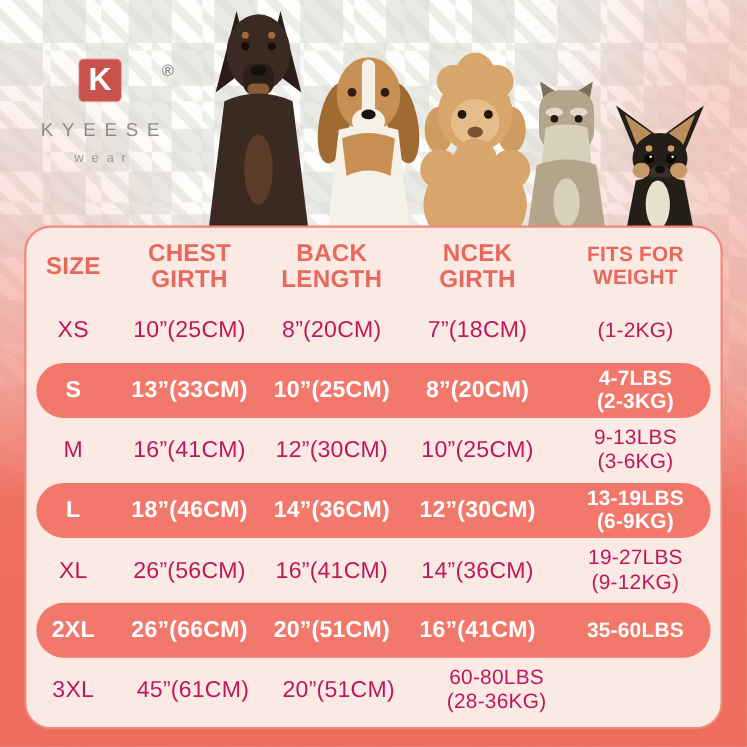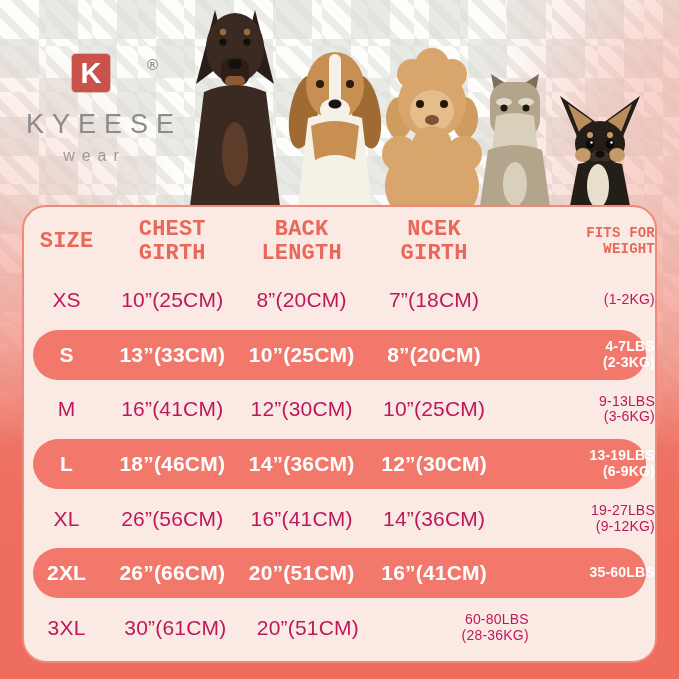--- a/index.html
+++ b/index.html
@@ -18,37 +18,37 @@
       radial-gradient(circle at -4% 36%, rgba(243,160,148,.45), rgba(243,160,148,0) 26%),
       linear-gradient(to bottom, rgba(238,109,94,0) 29%, rgba(242,139,124,.62) 47%,
                       rgba(238,109,94,.97) 66%, #ee6d5e 80%);}
   
   .logo{position:absolute;left:18px;top:54px;width:146px;text-align:center;z-index:2;}
   .k-row{position:relative;height:44px;}
   .ksq{display:inline-block;width:38px;height:38px;background:#c9524a;color:#fff;
        font-weight:bold;font-size:29px;line-height:38px;border-radius:4px;
        box-shadow:0 0 0 1px rgba(201,82,74,.35);}
   .reg{position:absolute;right:6px;top:2px;color:#8e8e8e;font-size:15px;font-weight:bold;}
-  .bname{margin-top:11px;color:#8c8c8c;font-size:27px;letter-spacing:8px;padding-left:8px;white-space:nowrap;}
-  .bsub{margin-top:7px;color:#9a9a9a;font-size:16px;letter-spacing:7px;padding-left:7px;}
+  .bname{margin-top:11px;color:#8c8c8c;font-size:17px;letter-spacing:8px;padding-left:8px;white-space:nowrap;}
+  .bsub{margin-top:7px;color:#9a9a9a;font-size:12px;letter-spacing:7px;padding-left:7px;}
   .dogs{position:absolute;left:160px;top:4px;width:519px;height:202px;z-index:2;}
   
   .panel{position:absolute;left:22px;top:205px;width:635px;height:458px;z-index:4;
          background:#fbeae3;border:2px solid #f0887b;border-radius:24px;
          box-sizing:border-box;display:flex;flex-direction:column;padding:4px 0 6px;}
   .row{flex:1;display:flex;align-items:center;position:relative;z-index:0;}
   .row.head{flex:0 0 62px;}
   .row.hl::before{content:"";position:absolute;left:9px;right:9px;top:2px;bottom:2px;
                   background:#f2786b;border-radius:28px;z-index:-1;}
   .cell{text-align:center;color:#be185d;font-size:21px;letter-spacing:.2px;}
   .c1{width:13.5%;} .c2{width:20%;} .c3{width:21%;} .c4{width:21%;} .c5{width:24.5%;}
-  .head .cell{color:#e8685c;font-weight:bold;font-size:22px;line-height:1.07;font-family:Liberation Mono, monospace;}
+  .head .cell{color:#e8685c;font-weight:bold;font-size:22px;line-height:1.07;}
   .head .cell span{display:block;}
   .row.hl .cell{color:#fff;font-weight:bold;}
-  .c5 span{display:block;font-size:14px;line-height:1.12;text-align:right;}
+  .c5 span{display:block;font-size:19px;line-height:1.12;}
 </style>
 </head>
 <body>
 
 <div class="stage">
   <div class="pattern"></div>
   <div class="tint"></div>
 
   <div class="logo">
     <div class="k-row">
@@ -219,21 +219,21 @@
       <div class="cell c2">26”(66CM)</div>
       <div class="cell c3">20”(51CM)</div>
       <div class="cell c4">16”(41CM)</div>
       <div class="cell c5">
           <span>35-60LBS</span>
         </div>
     </div>
 
     <div class="row">
       <div class="cell c1">3XL</div>
-      <div class="cell c3">30”(61CM)</div>
+      <div class="cell c3">45”(61CM)</div>
       <div class="cell c4">20”(51CM)</div>
       <div class="cell c5">
           <span>60-80LBS</span>
           <span>(28-36KG)</span>
         </div>
     </div>
 
   </div>
 </div>
 

